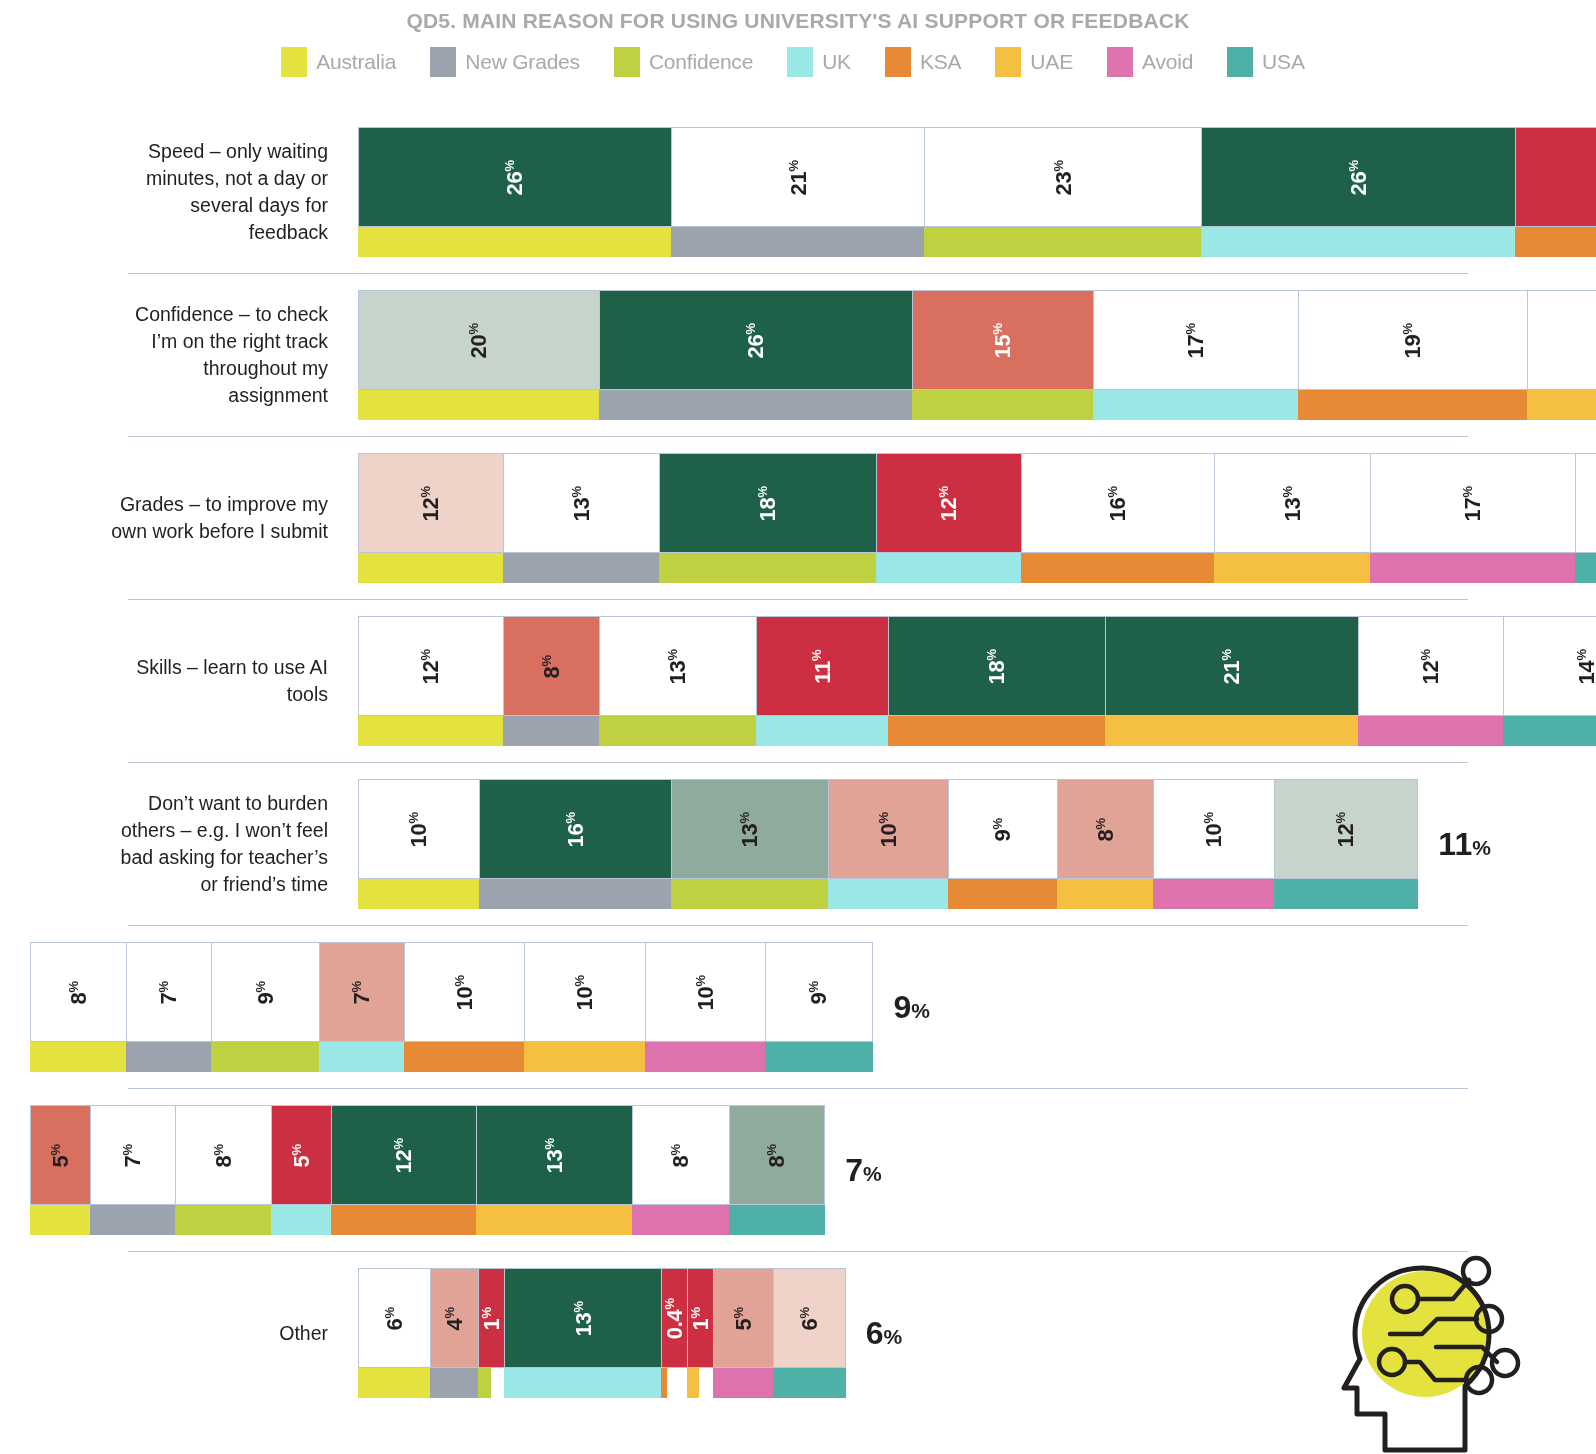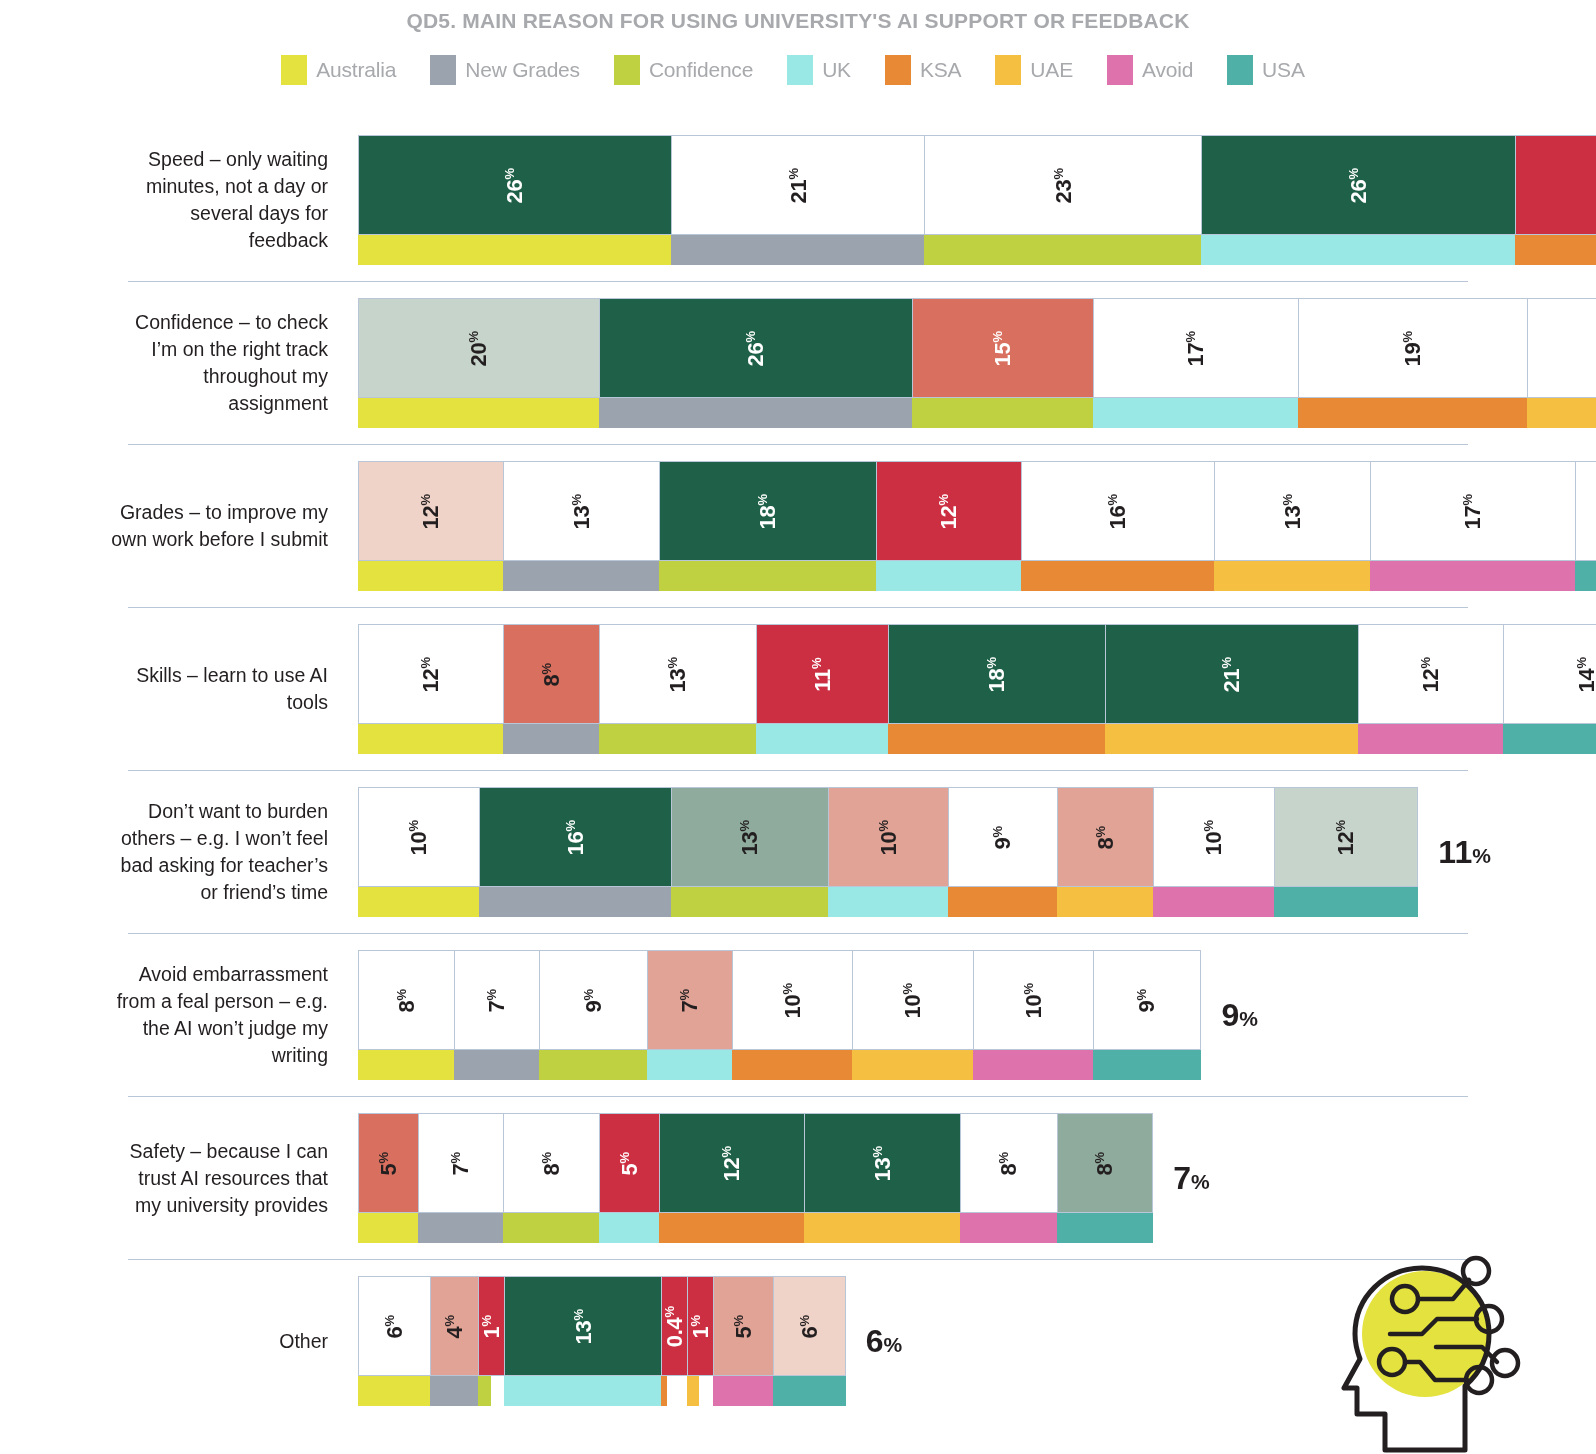--- a/index.html
+++ b/index.html
@@ -24,21 +24,21 @@
     padding-top: 8px;
     line-height: 1.2;
   }
 
   
   .legend {
     display: flex;
     justify-content: center;
     align-items: center;
     gap: 0px;
-    margin-top: 22px;
+    margin-top: 14px;
     padding-left: 24px;
   }
   .legend-item {
     display: flex;
     align-items: center;
     margin-right: 34px;
   }
   .legend-swatch {
     width: 26px;
     height: 30px;
@@ -429,21 +429,20 @@
                 <div class="cell-value" style="color: rgb(35, 31, 32);"><span>12</span><span class="pct">%</span></div>
               </div>
               <div class="cell-strip" style="height: 30px; width: 144.6px; background: rgb(79, 176, 168);"></div>
             </div>
           </div>
           <div class="row-total"><span>11</span><span class="pct">%</span></div>
         </div>
       </div>
       <div class="row-sep" style="width: 1340px;"></div>
       <div class="row" style="min-height: 162px;">
-        <div class="row-label">Avoid embarrassment from a feal person – e.g. the AI won’t judge my writing</div>
         <div class="bars-wrap">
           <div class="stack">
             <div class="cell" style="width: 96.4px;">
               <div class="cell-box" style="height: 100px; background: rgb(255, 255, 255);">
                 <div class="cell-value" style="color: rgb(35, 31, 32);"><span>8</span><span class="pct">%</span></div>
               </div>
               <div class="cell-strip" style="height: 30px; width: 96.4px; background: rgb(227, 226, 63);"></div>
             </div>
             <div class="cell" style="width: 84.35px;">
               <div class="cell-box" style="height: 100px; background: rgb(255, 255, 255);">
@@ -486,21 +485,20 @@
                 <div class="cell-value" style="color: rgb(35, 31, 32);"><span>9</span><span class="pct">%</span></div>
               </div>
               <div class="cell-strip" style="height: 30px; width: 108.45px; background: rgb(79, 176, 168);"></div>
             </div>
           </div>
           <div class="row-total"><span>9</span><span class="pct">%</span></div>
         </div>
       </div>
       <div class="row-sep" style="width: 1340px;"></div>
       <div class="row" style="min-height: 162px;">
-        <div class="row-label">Safety – because I can trust AI resources that my university provides</div>
         <div class="bars-wrap">
           <div class="stack">
             <div class="cell" style="width: 60.25px;">
               <div class="cell-box" style="height: 100px; background: rgb(217, 112, 95);">
                 <div class="cell-value" style="color: rgb(35, 31, 32);"><span>5</span><span class="pct">%</span></div>
               </div>
               <div class="cell-strip" style="height: 30px; width: 60.25px; background: rgb(227, 226, 63);"></div>
             </div>
             <div class="cell" style="width: 84.35px;">
               <div class="cell-box" style="height: 100px; background: rgb(255, 255, 255);">

